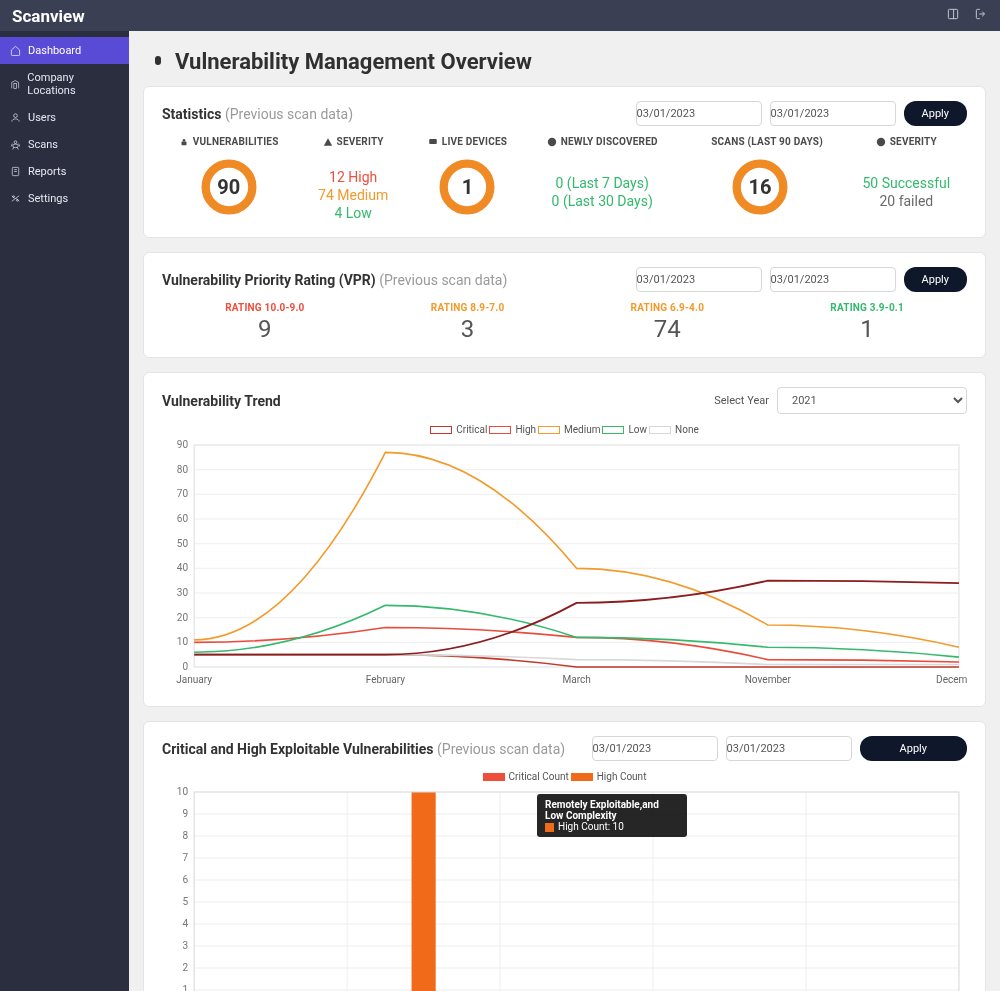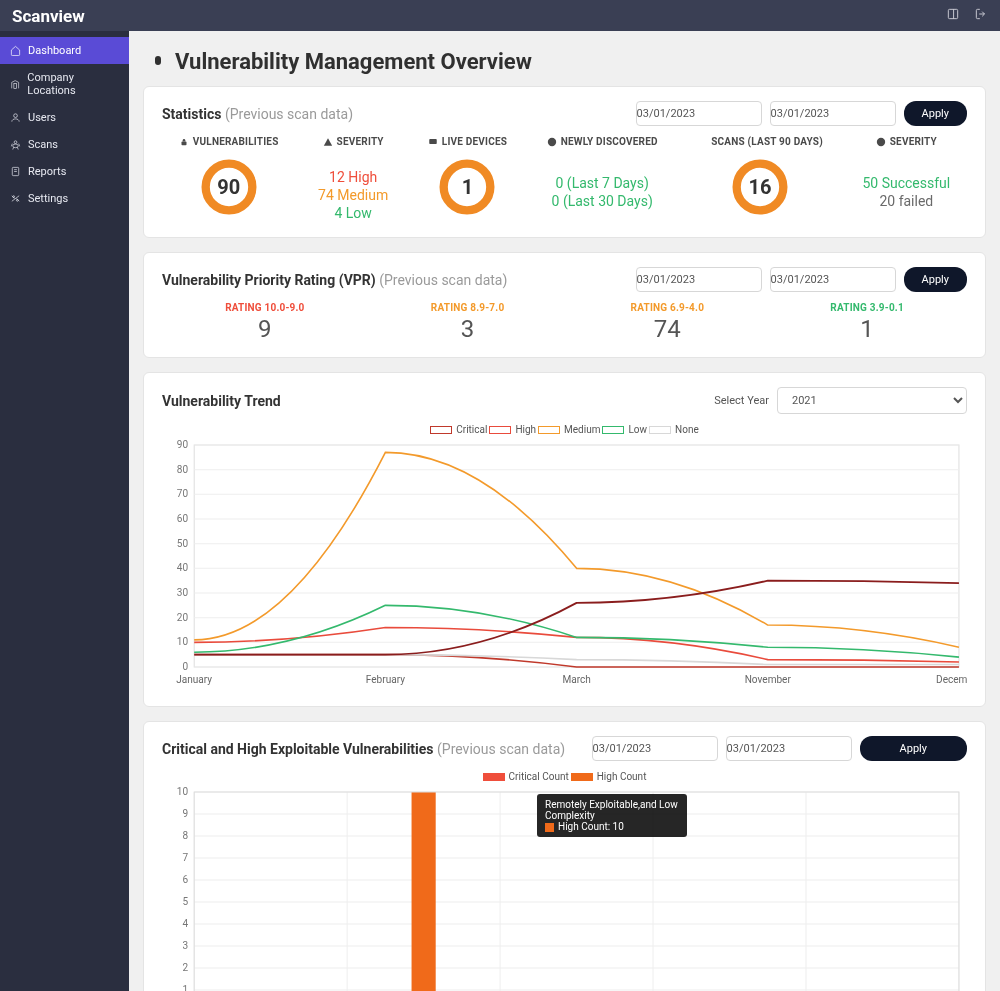--- a/index.html
+++ b/index.html
@@ -325,21 +325,21 @@
             <i class="lg-box" style="border-color:#ef4e3b;background:#ef4e3b"></i>
             <span>Critical Count</span>
           </span>
         <span>
             <i class="lg-box" style="border-color:#f06a1a;background:#f06a1a"></i>
             <span>High Count</span>
           </span>
       </div>
       <div class="chart-box" style="position:relative">
         <div class="tooltip">
-          <div style="font-weight:400">Remotely Exploitable,and Low Complexity</div>
+          <div style="font-weight:700">Remotely Exploitable,and Low Complexity</div>
           <div><span class="sq"></span><span>High Count:</span> <span>10</span></div>
         </div>
         <svg id="exploit-svg" width="100%" height="260" viewBox="0 0 800 260" preserveAspectRatio="none">
             <line x1="32" x2="792" y1="226" y2="226" stroke="#eee"></line>
             <text x="26" y="229" text-anchor="end" class="axis-label">0</text>
             <line x1="32" x2="792" y1="204" y2="204" stroke="#eee"></line>
             <text x="26" y="207" text-anchor="end" class="axis-label">1</text>
             <line x1="32" x2="792" y1="182" y2="182" stroke="#eee"></line>
             <text x="26" y="185" text-anchor="end" class="axis-label">2</text>
             <line x1="32" x2="792" y1="160" y2="160" stroke="#eee"></line>

